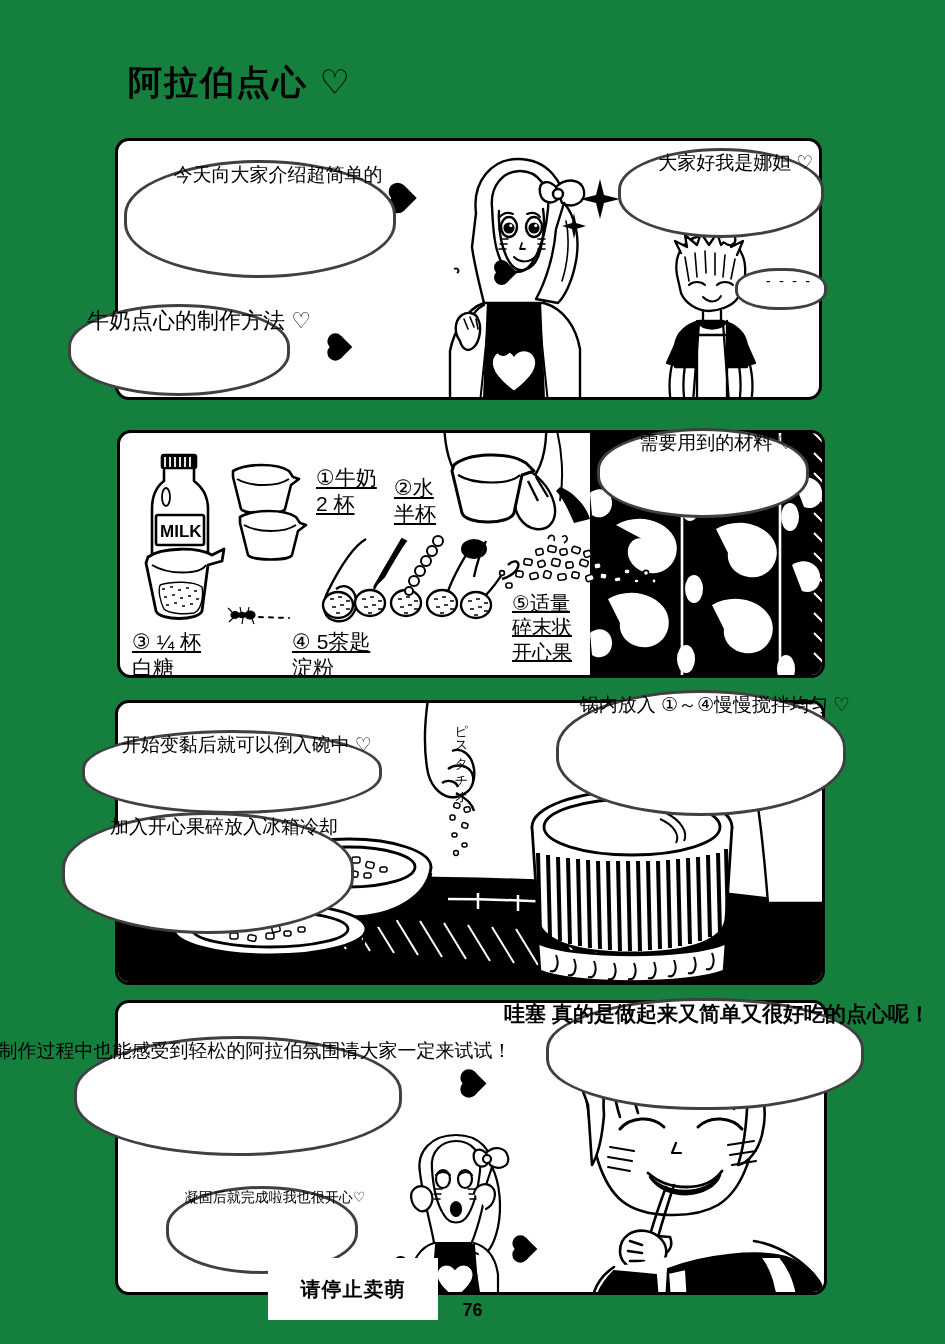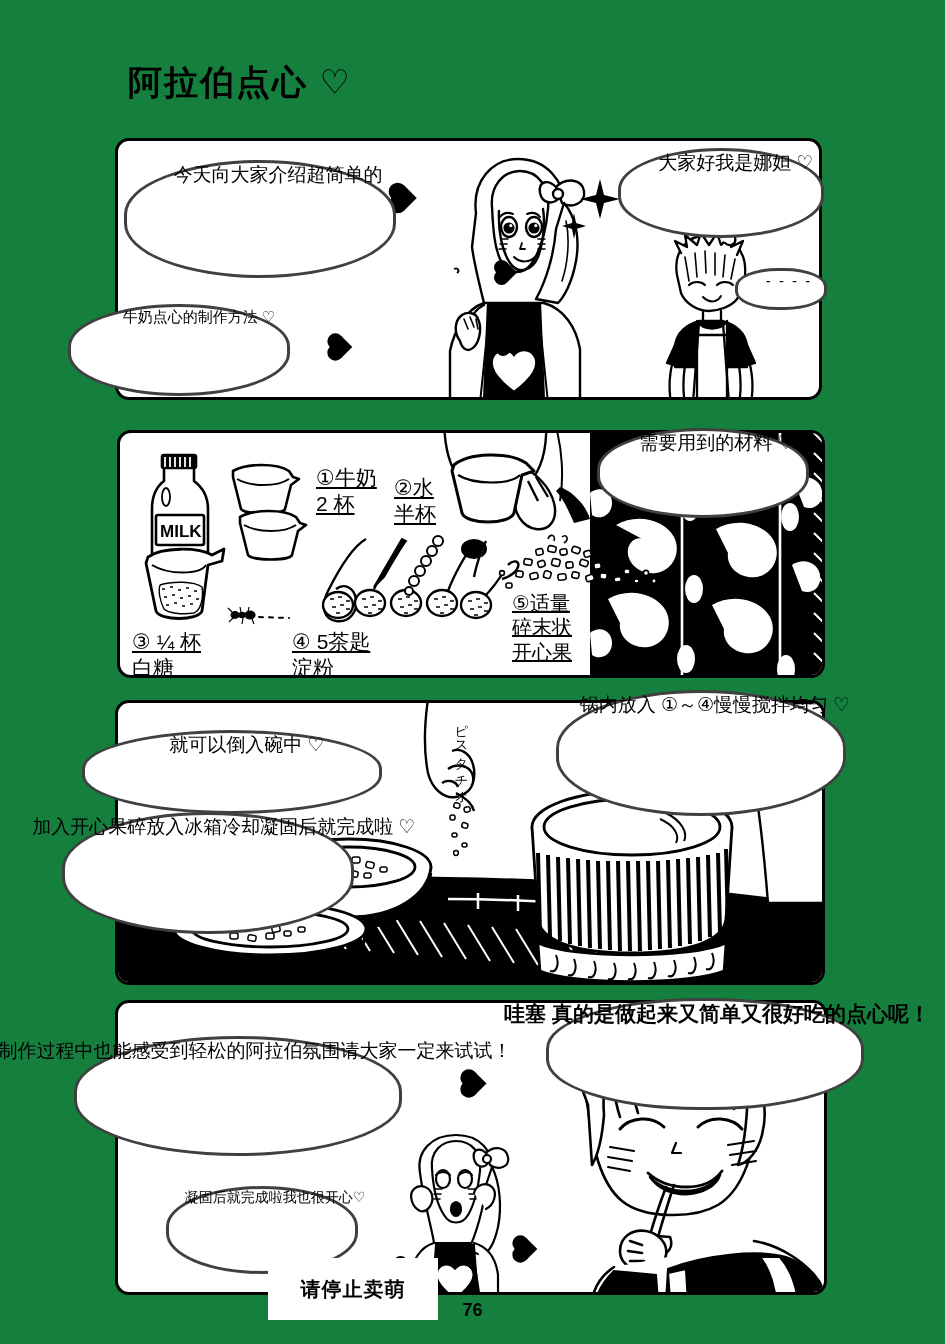--- a/index.html
+++ b/index.html
@@ -229,21 +229,21 @@
   </div>
 
   <div class="bubble" style="left:124px; top:160px; width:272px; height:118px; font-size:19px; padding:0 0 0 36px; z-index:50;">
     <div class="line">今天向大家</div>
     <div class="line">介绍超简单的</div>
   </div>
   <svg class="tail" style="left:124px; top:262px; z-index:51;" width="50" height="50">
     <path d="M46 4 L6 36 L44 30 Z" fill="#fff" stroke="#000" stroke-width="3"></path>
   </svg>
 
-  <div class="bubble" style="left:68px; top:304px; width:222px; height:92px; font-size:15px; padding:0 0 0 40px; z-index:50;">
+  <div class="bubble" style="left:68px; top:304px; width:222px; height:92px; font-size:22px; padding:0 0 0 40px; z-index:50;">
     <div class="line">牛奶点心的</div>
     <div class="line">制作方法 ♡</div>
   </div>
   <svg class="tail" style="left:276px; top:300px; z-index:51;" width="70" height="60">
     <path d="M4 34 L56 4 L30 48 Z" fill="#fff" stroke="#000" stroke-width="3"></path>
   </svg>
 
   <div class="bubble" style="left:618px; top:148px; width:206px; height:90px; font-size:19px; padding:0 0 0 30px; z-index:50;">
     <div class="line">大家好</div>
     <div class="line">我是娜妲 ♡</div>
@@ -583,27 +583,27 @@
         <rect x="140" y="28" width="7" height="5" rx="2"></rect>
       </g>
     </svg>
 
     <svg class="art" style="left:620px; top:0px;" width="92" height="200" viewBox="0 0 92 200">
       <path d="M0 0 L92 0 L92 200 L30 200 C26 150 20 80 0 0 Z" fill="#fff" stroke="#000" stroke-width="2.4"></path>
     </svg>
   </div>
 
   <div class="bubble" style="left:82px; top:730px; width:300px; height:84px; font-size:19px; padding:0 0 0 30px; z-index:50;">
+    <div class="line">开始变黏后</div>
     <div class="line">就可以倒入碗中 ♡</div>
   </div>
 
   <div class="bubble" style="left:62px; top:812px; width:292px; height:122px; font-size:19px; padding:0 0 0 32px; z-index:50;">
     <div class="line">加入开心果碎</div>
     <div class="line">放入冰箱冷却</div>
-    <div class="line">凝固后就完成啦 ♡</div>
   </div>
 
   <div class="bubble" style="left:556px; top:690px; width:290px; height:126px; font-size:19px; padding:0 0 0 28px; z-index:50;">
     <div class="line">锅内放入 ①～④</div>
     <div class="line">慢慢搅拌均匀 ♡</div>
   </div>
   <svg class="tail" style="left:548px; top:792px; z-index:51;" width="44" height="44">
     <path d="M36 4 L4 28 L34 28 Z" fill="#fff" stroke="#000" stroke-width="3"></path>
   </svg>
 

